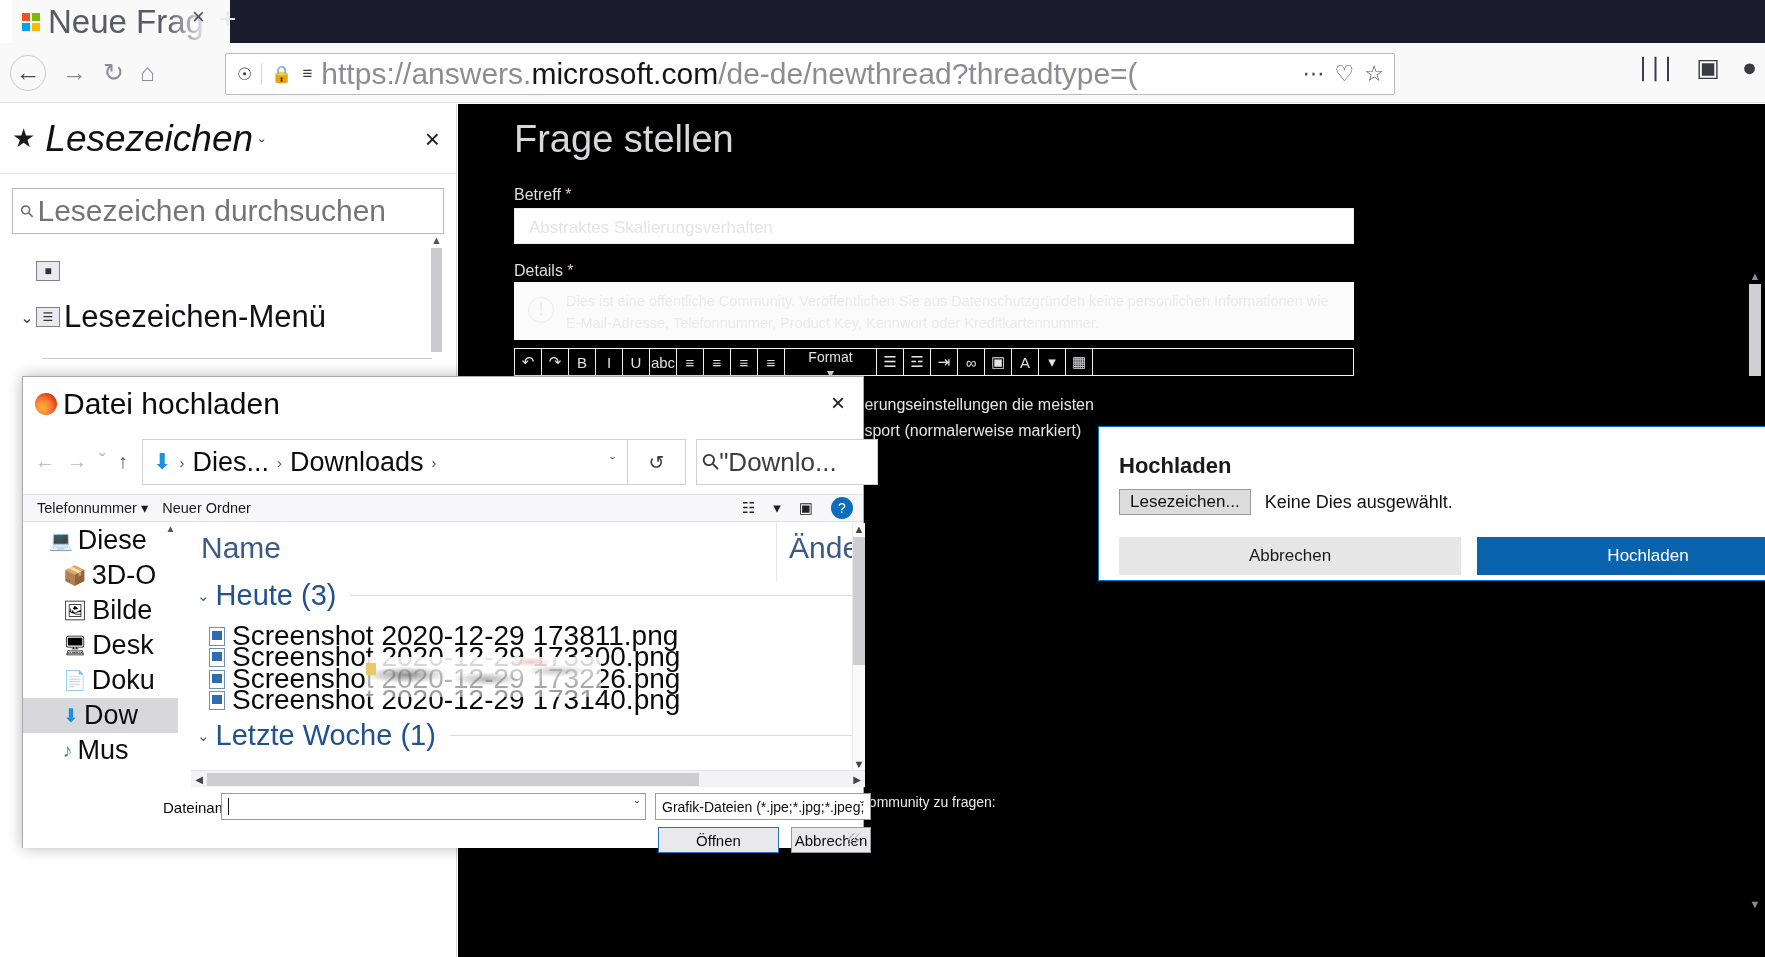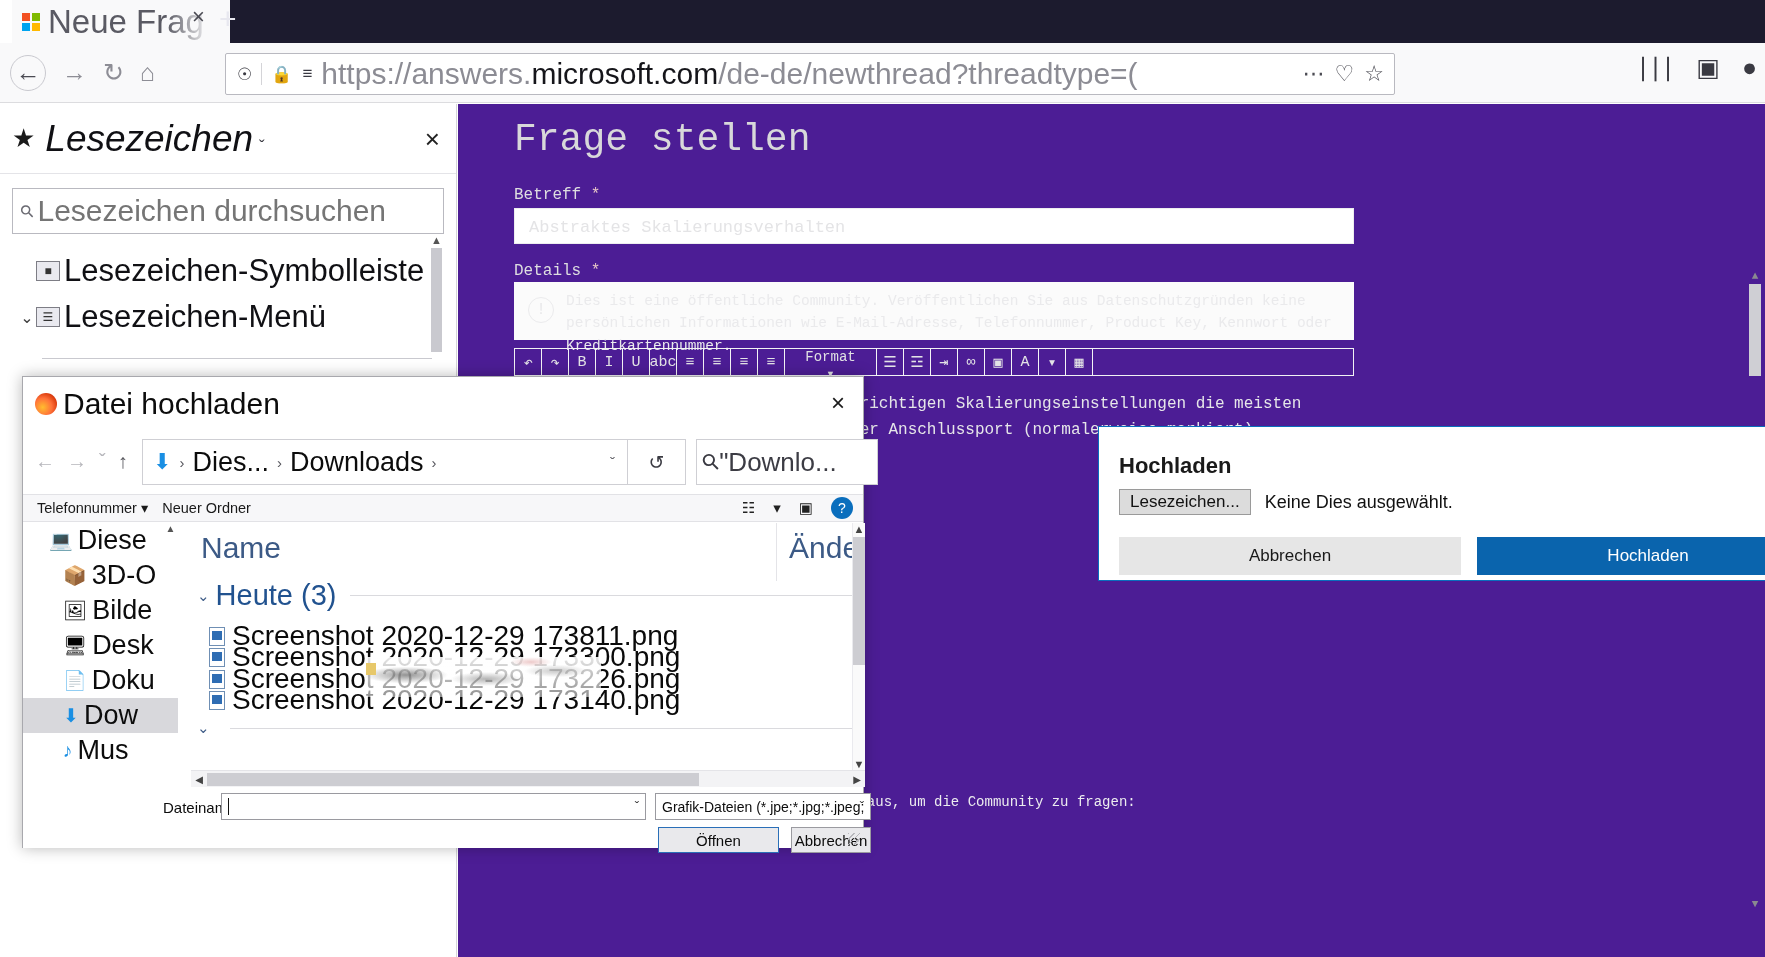--- a/index.html
+++ b/index.html
@@ -60,22 +60,22 @@
   .sb-exp { width:18px; font-size:16px; color:#444; text-align:center; }
   .sb-ic { width:24px; height:20px; border:1px solid #7d7d85; background:#e9e9ef; font-size:12px;
     display:flex; align-items:center; justify-content:center; color:#333; margin-right:4px; }
   .sb-lbl { font-size:31px; color:#101014; white-space:nowrap; }
   .sb-rule { margin:18px 24px 0 24px; border-top:1px solid #c9c9cf; }
   .sb-scroll { position:absolute; right:14px; top:130px; width:11px; height:130px; }
   .sb-scroll .up { font-size:11px; color:#555; text-align:center; }
   .sb-scroll .thumb { width:11px; height:104px; background:#c9c9cf; margin-top:2px; }
 
   
-  .page { position:absolute; left:458px; top:104px; width:1307px; height:853px; background:#4c1d95;
-    overflow:hidden;font-family:Liberation Mono, monospace; }
+  .page { position:absolute; left:458px; top:104px; width:1307px; height:853px; background:#000000;
+    overflow:hidden; }
   .page-h1 { position:absolute; left:56px; top:14px; font-size:38px; color:#d8d8da; }
   .lbl { position:absolute; font-size:16px; color:#dedee0; }
   .req { color:#e7c7c7; }
   .field { position:absolute; border:1px solid #ededef; background:#fff; }
   .field span { position:absolute; left:14px; top:9px; font-size:17px; color:#e4e4e6; }
   .notice { position:absolute; left:56px; top:178px; width:840px; height:58px; background:#fbfbfb; }
   .notice .ni { position:absolute; left:14px; top:15px; width:26px; height:26px; border:1px solid #ebebed;
     border-radius:50%; color:#e8e8ea; font-size:16px; display:flex; align-items:center; justify-content:center; }
   .notice p { position:absolute; left:52px; top:8px; width:780px; font-size:14.5px; line-height:1.55; color:#eaeaec; }
   .rte-toolbar { position:absolute; left:56px; top:244px; width:840px; height:28px;
@@ -248,21 +248,20 @@
       <span class="sb-close">×</span>
     </div>
     <div class="sb-search">
       <span class="mag">⚲</span>
       <input placeholder="Lesezeichen durchsuchen" style="">
     </div>
     <div class="sb-tree">
       <div class="sb-row">
         <span class="sb-exp"></span>
         <span class="sb-ic">■</span>
-        <span class="sb-lbl">Lesezeichen-Symbolleiste</span>
       </div>
       <div class="sb-row">
         <span class="sb-exp">⌄</span>
         <span class="sb-ic">☰</span>
         <span class="sb-lbl">Lesezeichen-Menü</span>
       </div>
       <div class="sb-rule"></div>
     </div>
     <div class="sb-scroll">
       <div class="up">▲</div>
@@ -442,20 +441,21 @@
 
       <div class="frow" style="top:161px;">
         <span class="fi"></span>
         <span class="fn">Screenshot 2020-12-29 173140.png</span>
       </div>
 
       <div class="thumb-smear"></div>
 
       <div class="group" style="top:196px; left:6px;">
         <span class="gc">⌄</span>
+        <span class="gt">Letzte Woche (1)</span>
         <span class="gl"></span>
       </div>
 
       <div class="fd-right-sb">
         <div class="a">▲</div>
         <div class="thm"></div>
         <div class="b">▼</div>
       </div>
     </div>
 

